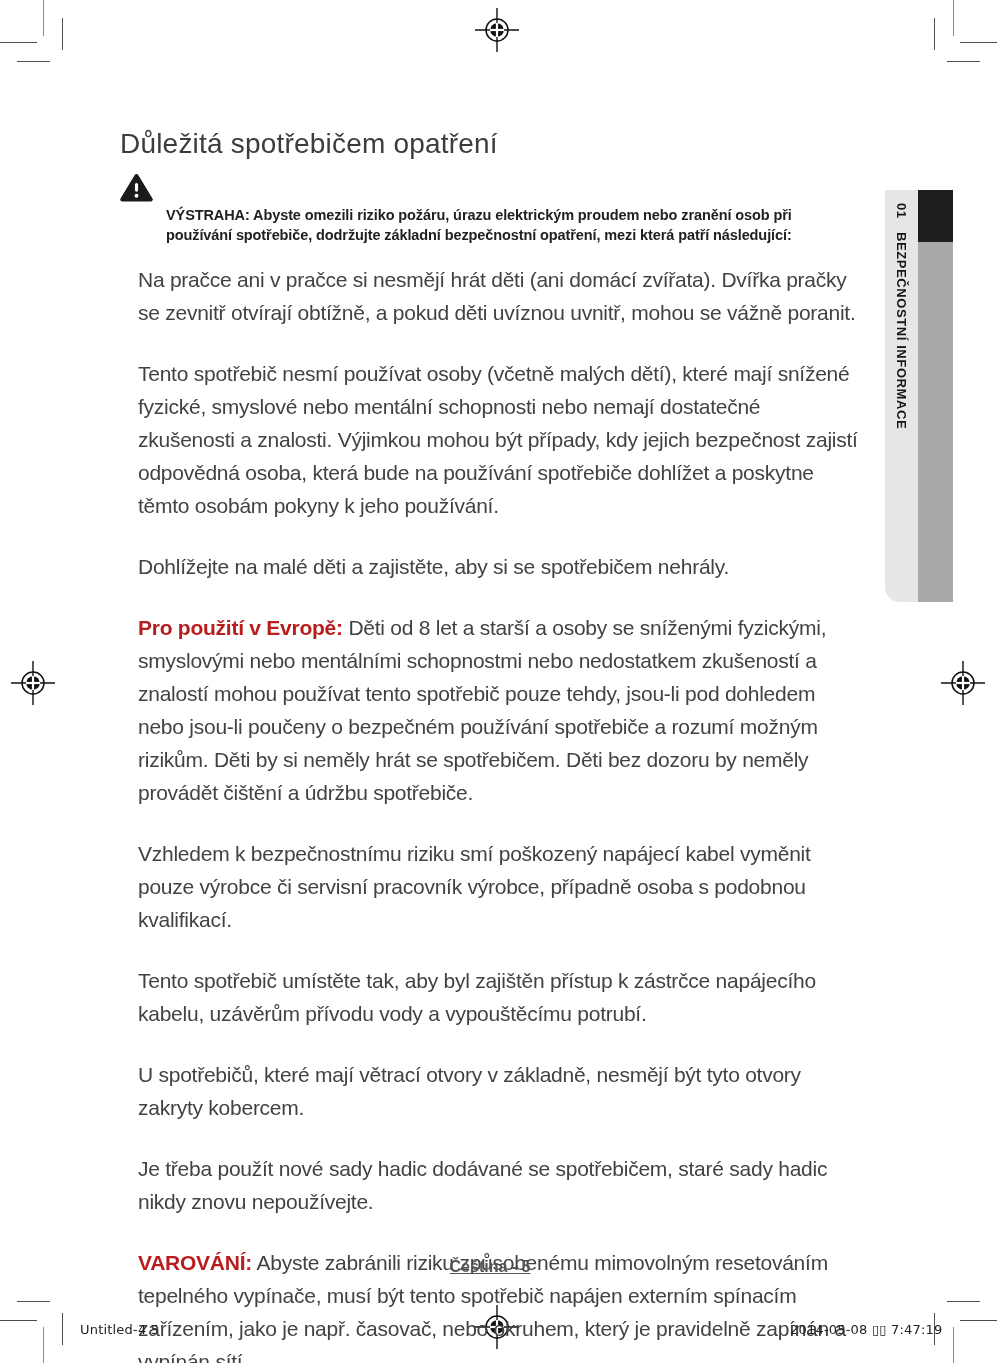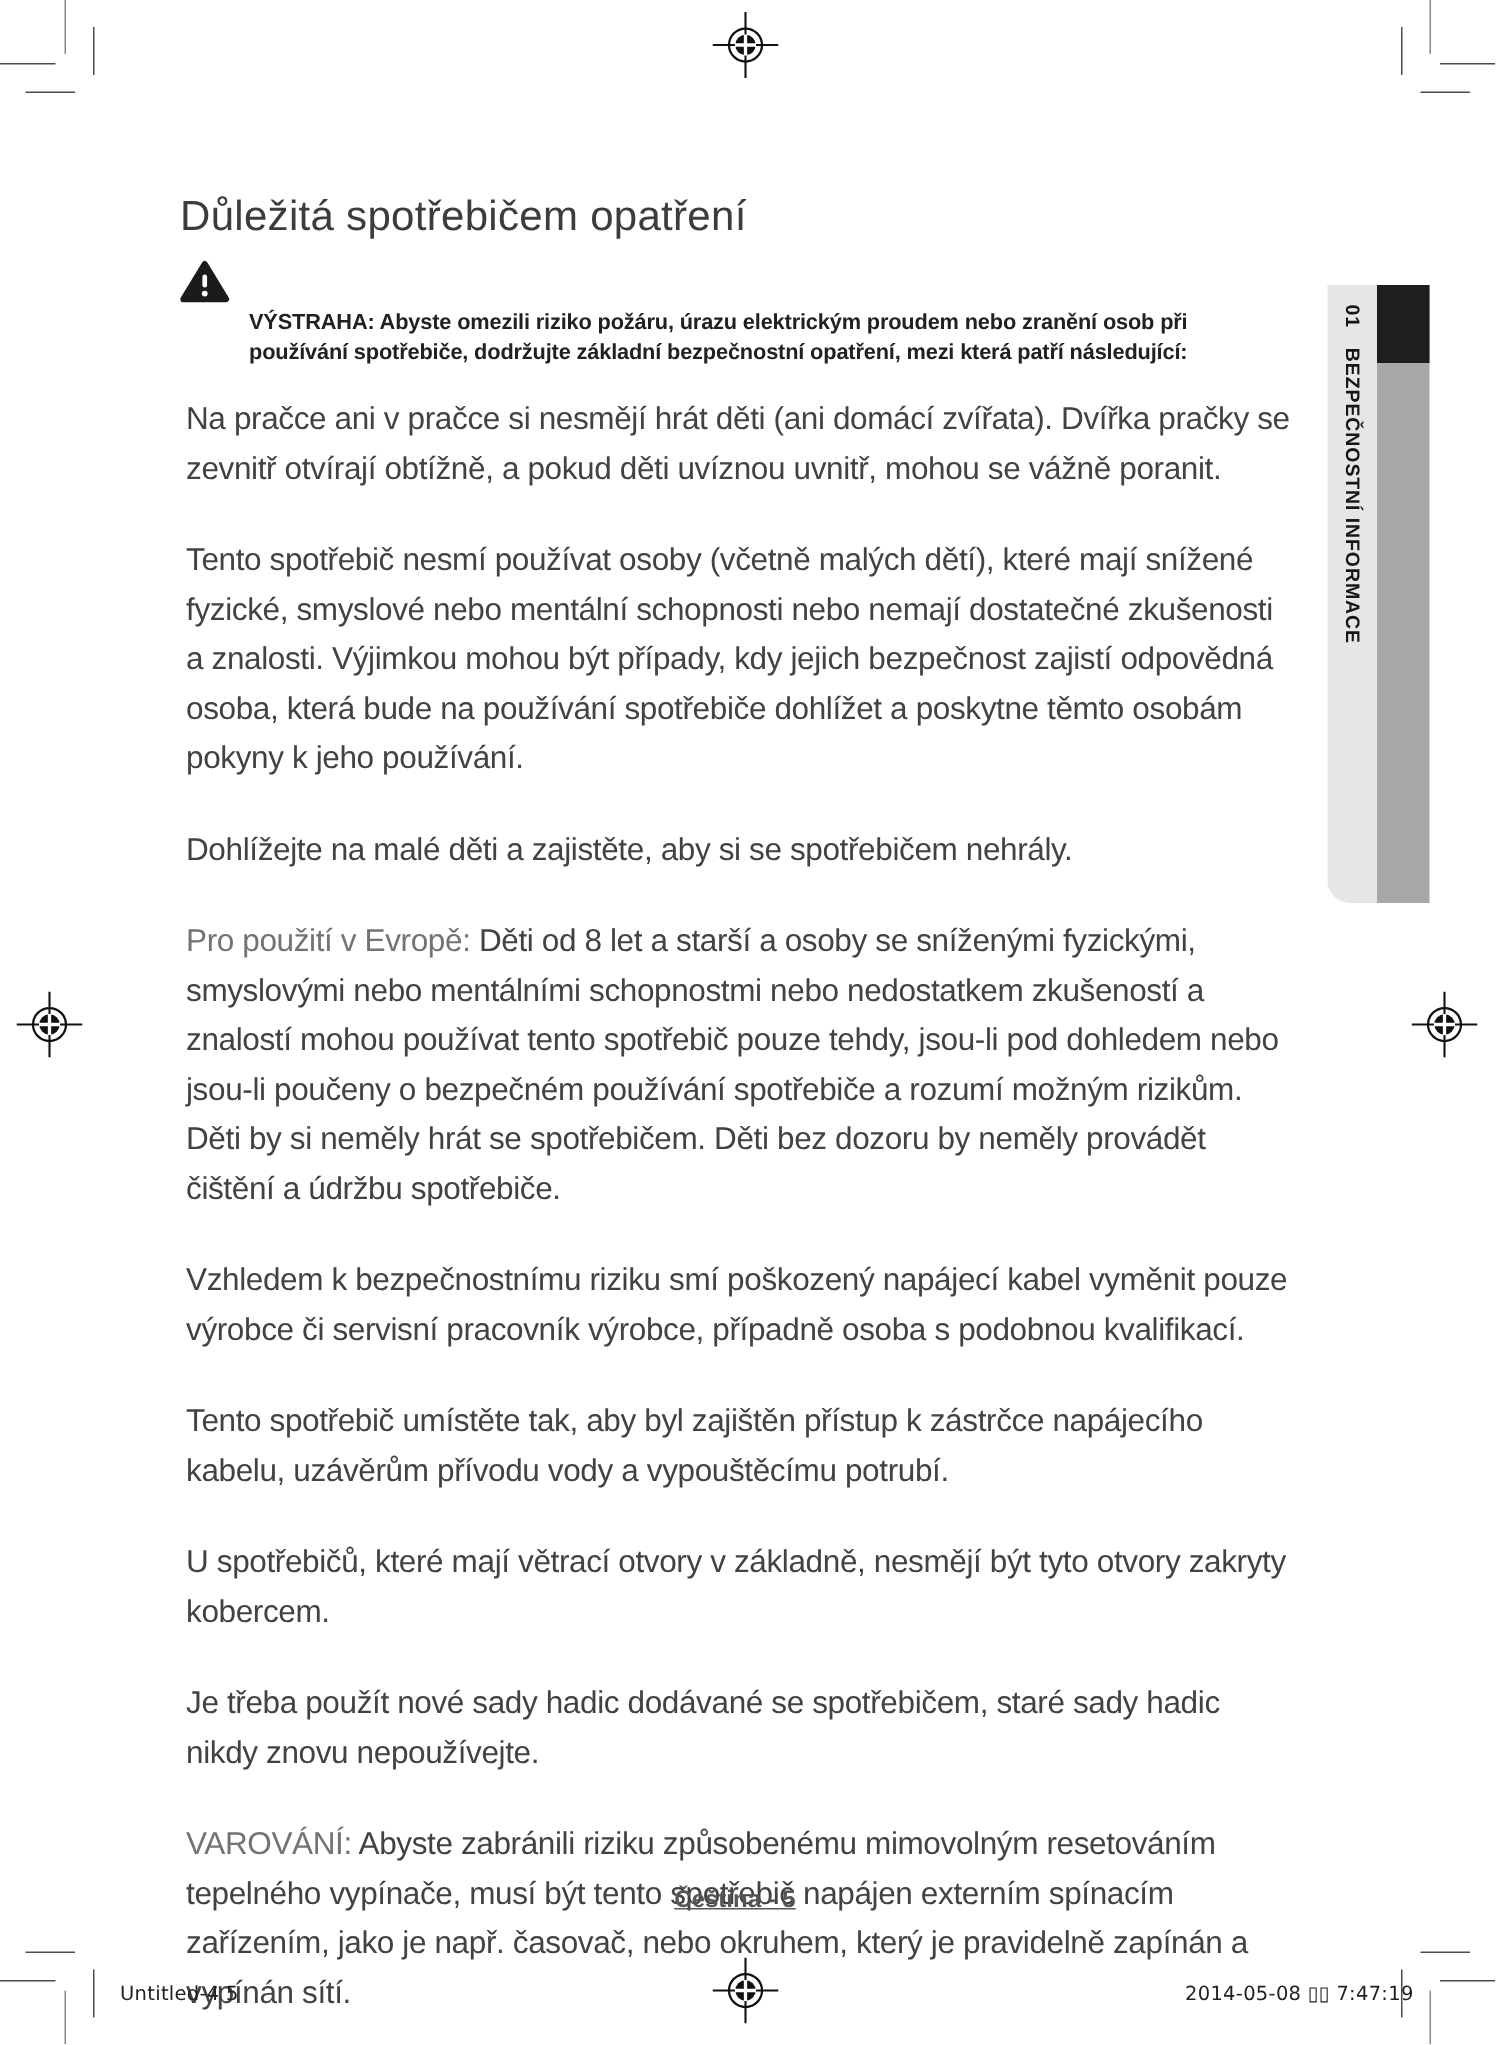--- a/index.html
+++ b/index.html
@@ -33,23 +33,23 @@
   .reg-bottom{left:475px;top:1305px;}
 
   
   .content{position:absolute;left:120px;top:128px;width:740px;}
   .doc-title{margin:0 0 12px 0;font-size:28px;font-weight:400;line-height:1.15;
              color:#3c3c3c;letter-spacing:0.2px;}
   .warning-row{display:flex;gap:13px;align-items:flex-start;margin:2px 0 18px 0;}
   .warning-icon{flex:0 0 auto;margin-top:1px;}
   .warning-text{font-size:14.5px;line-height:1.35;font-weight:700;color:#242021;
                 width:652px;letter-spacing:-0.1px;margin-top:34px;}
-  .para{margin:0 0 28px 4px;font-size:21px;line-height:33px;color:#424242;
+  .para{margin:0 0 28px 18px;font-size:21px;line-height:33px;color:#424242;
         letter-spacing:-0.25px;}
-  .para .lead{font-weight:400;color:#737373;}
+  .para .lead{font-weight:700;color:#b91c1c;}
 
   
   .side-tab{position:absolute;left:885px;top:190px;width:33px;height:412px;
             background:#e6e6e5;border-radius:0 0 0 15px;}
   .side-tab-text{position:absolute;left:9px;top:13px;writing-mode:vertical-rl;
                  font-size:13px;font-weight:700;color:#161616;letter-spacing:0.6px;
                  white-space:nowrap;}
   .side-tab-text .num{margin-bottom:9px;}
   .side-strip{position:absolute;left:918px;top:190px;width:35px;height:412px;
               background:#a8a8a8;}

